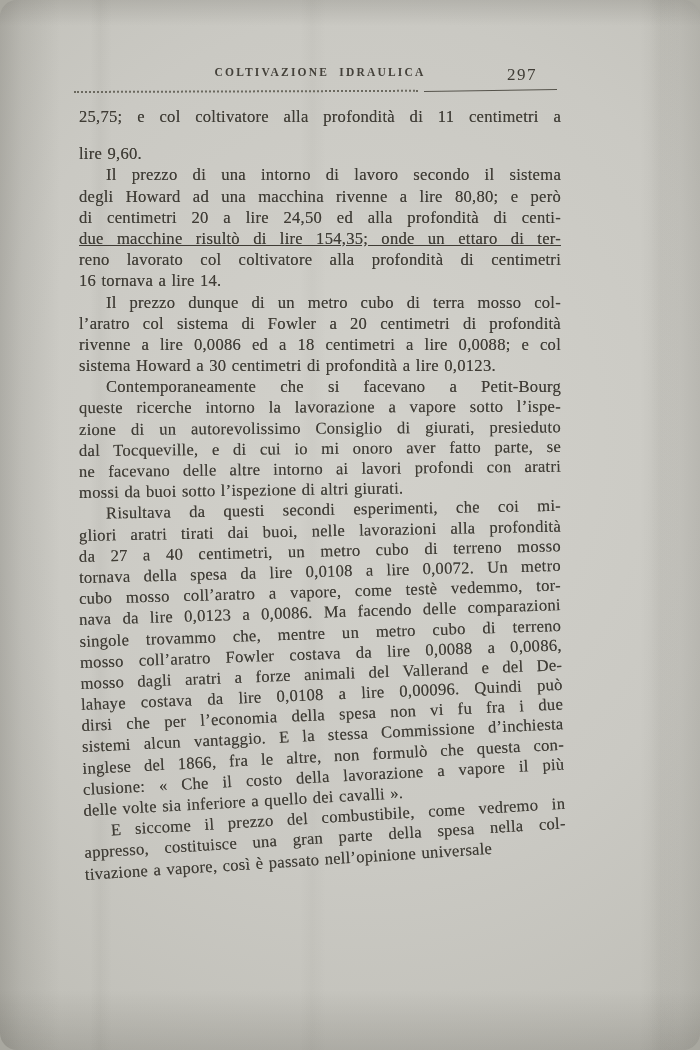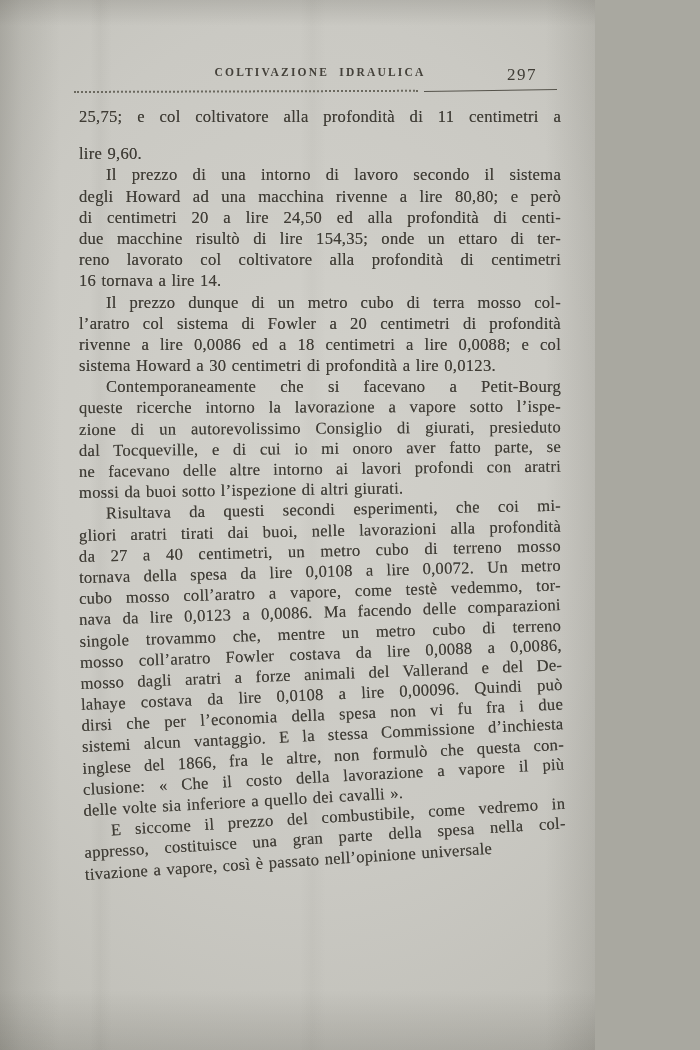--- a/index.html
+++ b/index.html
@@ -6,29 +6,30 @@
     margin: 0;
     padding: 0;
     width: 700px;
     height: 1050px;
     overflow: hidden;
     background: #a9a8a0;
     font-family: "Liberation Serif", "DejaVu Serif", serif;
   }
   .page {
     position: relative;
-    width: 595px;
+    width: 700px;
     height: 1050px;
     background:
       linear-gradient(90deg, rgba(70,68,60,0.22) 0px, rgba(70,68,60,0.10) 22px, rgba(70,68,60,0) 60px),
       linear-gradient(180deg, rgba(70,68,60,0.16) 0px, rgba(70,68,60,0) 26px),
       linear-gradient(270deg, rgba(70,68,60,0.14) 0px, rgba(70,68,60,0) 50px),
       linear-gradient(0deg, rgba(70,68,60,0.18) 0px, rgba(70,68,60,0) 60px),
       radial-gradient(120% 90% at 52% 42%, #d2d1cb 0%, #cac9c3 45%, #c0bfb8 72%, #a9a89f 100%);
     color: #403d36;
+    border-radius: 17px;
   }
   
   .page::before {
     content: "";
     position: absolute;
     inset: 0;
     background:
       linear-gradient(90deg, transparent 90px, rgba(60,58,50,0.04) 100px, transparent 112px),
       linear-gradient(90deg, transparent 300px, rgba(60,58,50,0.03) 312px, transparent 326px),
       linear-gradient(90deg, transparent 640px, rgba(60,58,50,0.05) 660px, transparent 680px);
@@ -120,21 +121,21 @@
   <div class="rule">
     <span class="rule-dotted"></span>
     <span class="rule-solid"></span>
   </div>
   <div class="text-block" id="text-block">
       <div class="line j" style="transform: translateX(0px) rotate(0deg);">25,75; e col coltivatore alla profondità di 11 centimetri a</div>
       <div class="line pf" style="transform: translateX(0px) rotate(0deg); margin-top: 16px;">lire 9,60.</div>
       <div class="line j fi" style="transform: translateX(0px) rotate(0deg);">Il prezzo di una intorno di lavoro secondo il sistema</div>
       <div class="line j" style="transform: translateX(0px) rotate(0deg);">degli Howard ad una macchina rivenne a lire 80,80; e però</div>
       <div class="line j" style="transform: translateX(0px) rotate(0deg);">di centimetri 20 a lire 24,50 ed alla profondità di centi-</div>
-      <div class="line j" style="transform: translateX(0px) rotate(0deg);">due macchine risultò di lire 154,35; onde un ettaro di ter-</div>
+      <div class="line j" style="transform: translateX(0px) rotate(0deg); text-decoration: underline;">due macchine risultò di lire 154,35; onde un ettaro di ter-</div>
       <div class="line j" style="transform: translateX(0px) rotate(0deg);">reno lavorato col coltivatore alla profondità di centimetri</div>
       <div class="line pf" style="transform: translateX(0px) rotate(0deg);">16 tornava a lire 14.</div>
       <div class="line j fi" style="transform: translateX(0px) rotate(0deg);">Il prezzo dunque di un metro cubo di terra mosso col-</div>
       <div class="line j" style="transform: translateX(0px) rotate(0deg);">l’aratro col sistema di Fowler a 20 centimetri di profondità</div>
       <div class="line j" style="transform: translateX(0px) rotate(0deg);">rivenne a lire 0,0086 ed a 18 centimetri a lire 0,0088; e col</div>
       <div class="line pf" style="transform: translateX(0px) rotate(0deg);">sistema Howard a 30 centimetri di profondità a lire 0,0123.</div>
       <div class="line j fi" style="transform: translateX(0px) rotate(0deg);">Contemporaneamente che si facevano a Petit-Bourg</div>
       <div class="line j" style="transform: translateX(0px) rotate(-0.16deg);">queste ricerche intorno la lavorazione a vapore sotto l’ispe-</div>
       <div class="line j" style="transform: translateX(0px) rotate(-0.32deg);">zione di un autorevolissimo Consiglio di giurati, presieduto</div>
       <div class="line j" style="transform: translateX(0px) rotate(-0.48deg);">dal Tocqueville, e di cui io mi onoro aver fatto parte, se</div>

